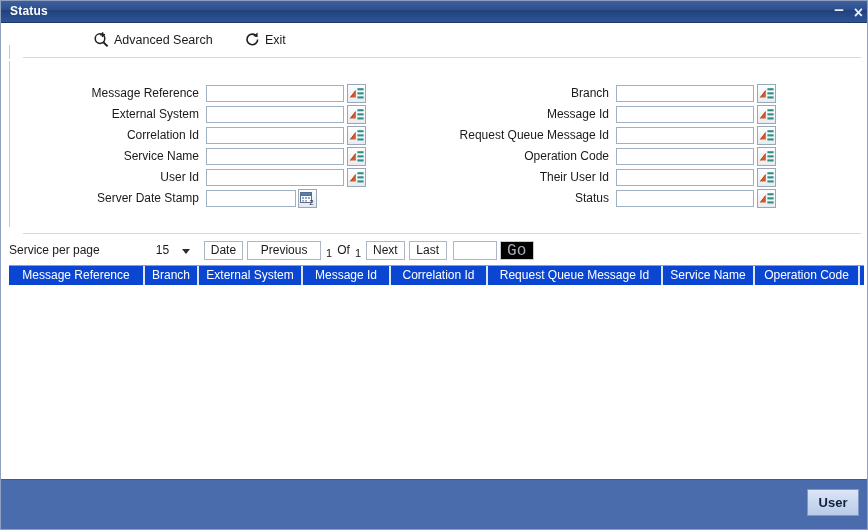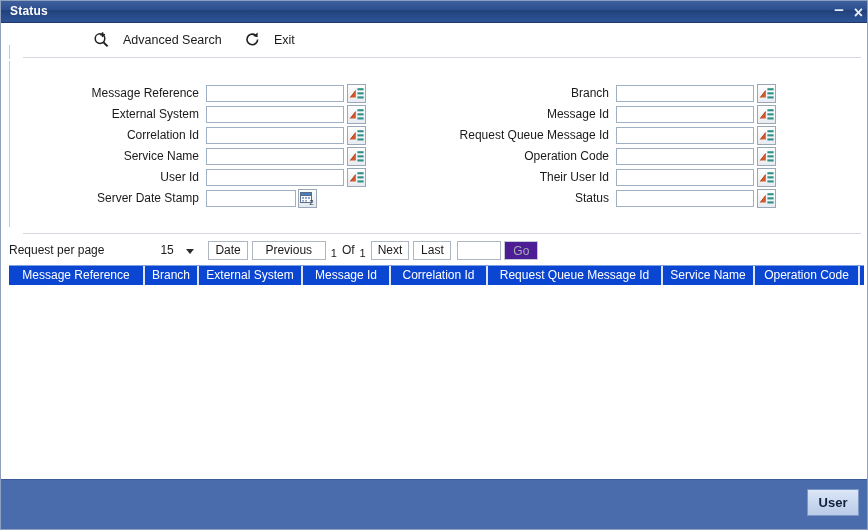--- a/index.html
+++ b/index.html
@@ -70,21 +70,21 @@
     width: 868px;
     height: 38px;
     background: #ffffff;
     box-sizing: border-box;
   }
   .tb-item {
     position: absolute;
     top: 8px;
     display: flex;
     align-items: center;
-    gap: 13px;
+    gap: 4px;
     cursor: pointer;
     color: #1a1a1a;
     font-size: 12.5px;
   }
   .tb-adv { left: 92px; }
   .tb-reset { left: 243px; }
   .tb-icon { width: 17px; height: 17px; display: block; }
 
   .hr-light {
     position: absolute;
@@ -238,24 +238,24 @@
     box-sizing: border-box;
     font-family: "Liberation Sans", sans-serif;
     font-size: 11px;
     padding: 0 3px;
     outline: none;
   }
   .go-btn {
     height: 19px;
     min-width: 34px;
     border: 1px solid #c4cad3;
-    background: #4c1d95;
+    background: #000000;
     color: #a7adb6;
-    font-family: Liberation Sans, sans-serif;
-    font-size: 12px;
+    font-family: Liberation Mono, monospace;
+    font-size: 16px;
     box-sizing: border-box;
     line-height: 17px;
     cursor: default;
   }
 
   
   .grid-wrap {
     position: absolute;
     left: 8px; top: 31px;
     width: 855px;
@@ -516,21 +516,21 @@
             </svg>
           </span>
         </div>
       </div>
   </div>
 
   <div class="hr-light" style="top:232px;"></div>
 
   <div class="results">
     <div class="pager">
-      <span class="pager-label">Request per page</span>
+      <span class="pager-label">Service per page</span>
       <span class="rpp-wrap">
         <select class="rpp-select" id="rpp-select"><option value="15">15</option></select>
         <span class="caret"></span>
       </span>
       <button class="pg-btn">Date</button>
       <button class="pg-btn wide">Previous</button>
       <span class="pg-num">1</span>
       <span class="pg-of">Of</span>
       <span class="pg-num">1</span>
       <button class="pg-btn">Next</button>

